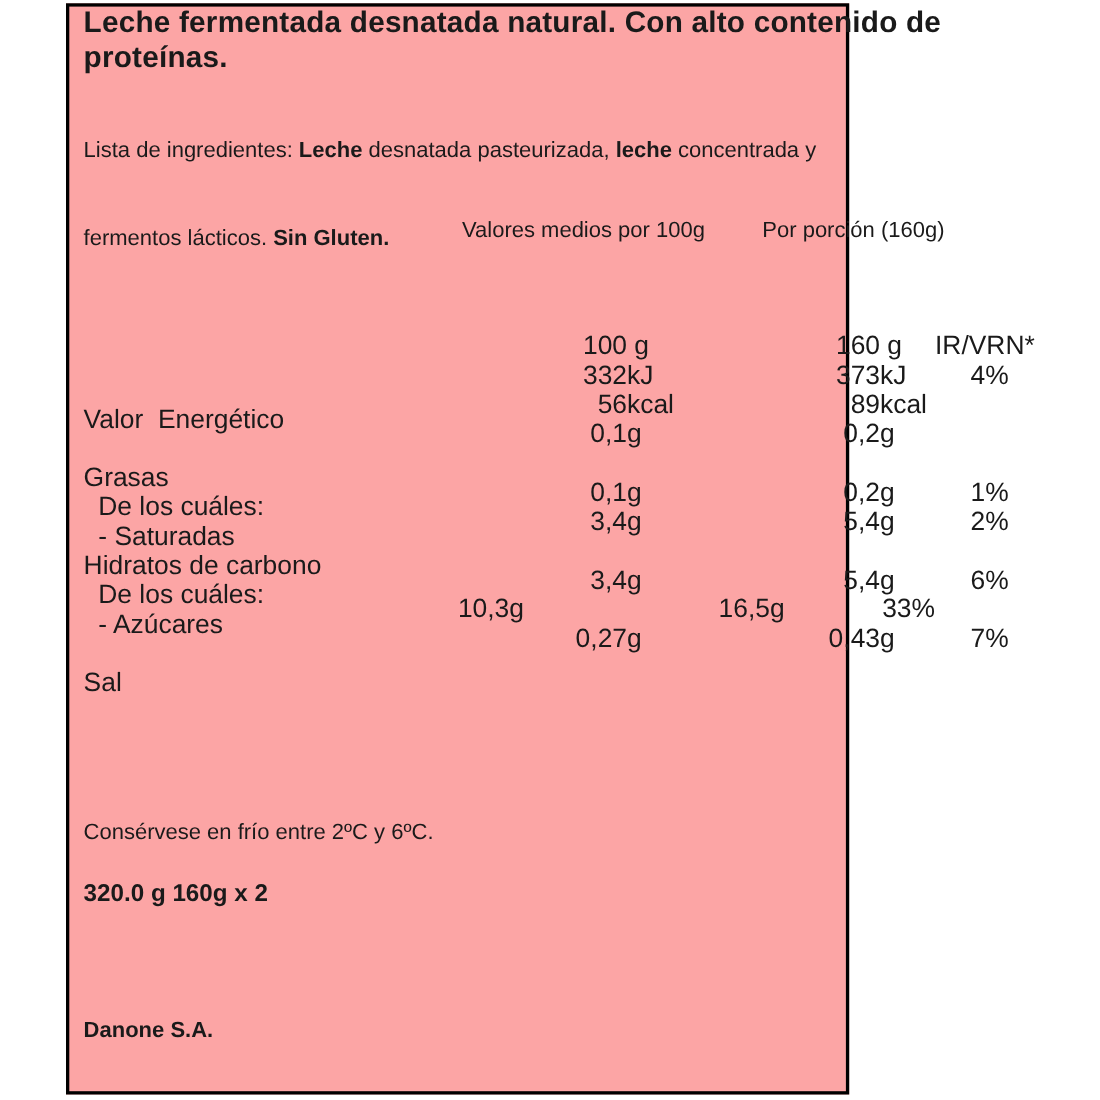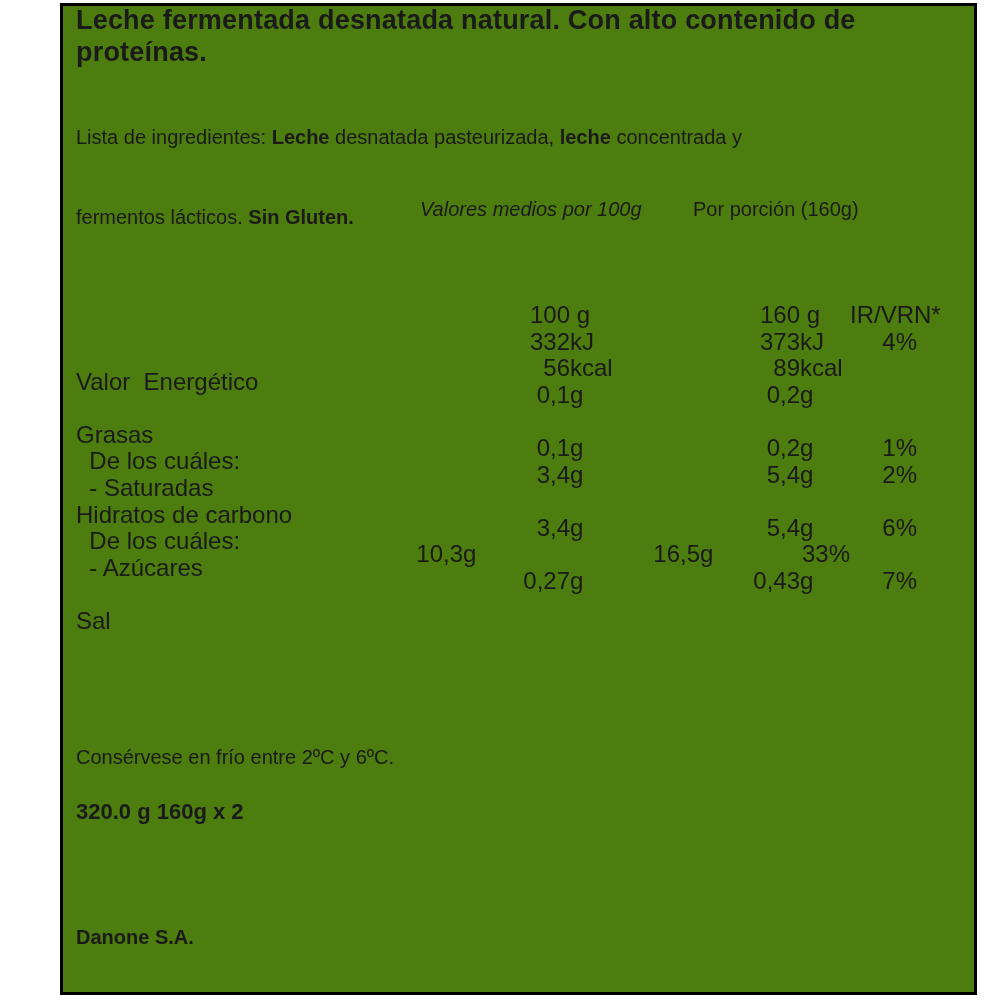--- a/index.html
+++ b/index.html
@@ -8,25 +8,25 @@
     width: 1000px;
     height: 1000px;
     background: #ffffff;
     font-family: "Liberation Sans", sans-serif;
     color: #1a1a1a;
   }
   .sheet {
     position: absolute;
     left: 60px;
     top: 3px;
-    width: 917px;
+    width: 712px;
     height: 992px;
     box-sizing: border-box;
     border: 3px solid #000000;
-    background: #4d7c0f;
+    background: #fca5a5;
   }
   .sheet > * { position: absolute; }
   .title {
     left: 13px;
     top: -2px;
     width: 850px;
     font-size: 27px;
     line-height: 32px;
     font-weight: bold;
     letter-spacing: 0.2px;
@@ -39,21 +39,21 @@
     line-height: 26.5px;
     white-space: pre-wrap;
   }
   .b { font-weight: bold; }
   .hdr {
     top: 191px;
     font-size: 20px;
     line-height: 24px;
     white-space: nowrap;
   }
-  .hdr1 { left: 357px; font-style: italic; }
+  .hdr1 { left: 357px; }
   .hdr2 { left: 630px; }
   .ntable {
     left: 13px;
     top: 296px;
     width: 841px;
     font-size: 24px;
   }
   .trow {
     display: grid;
     grid-template-columns: 387px 107px 130px 100px 50px 67px;

